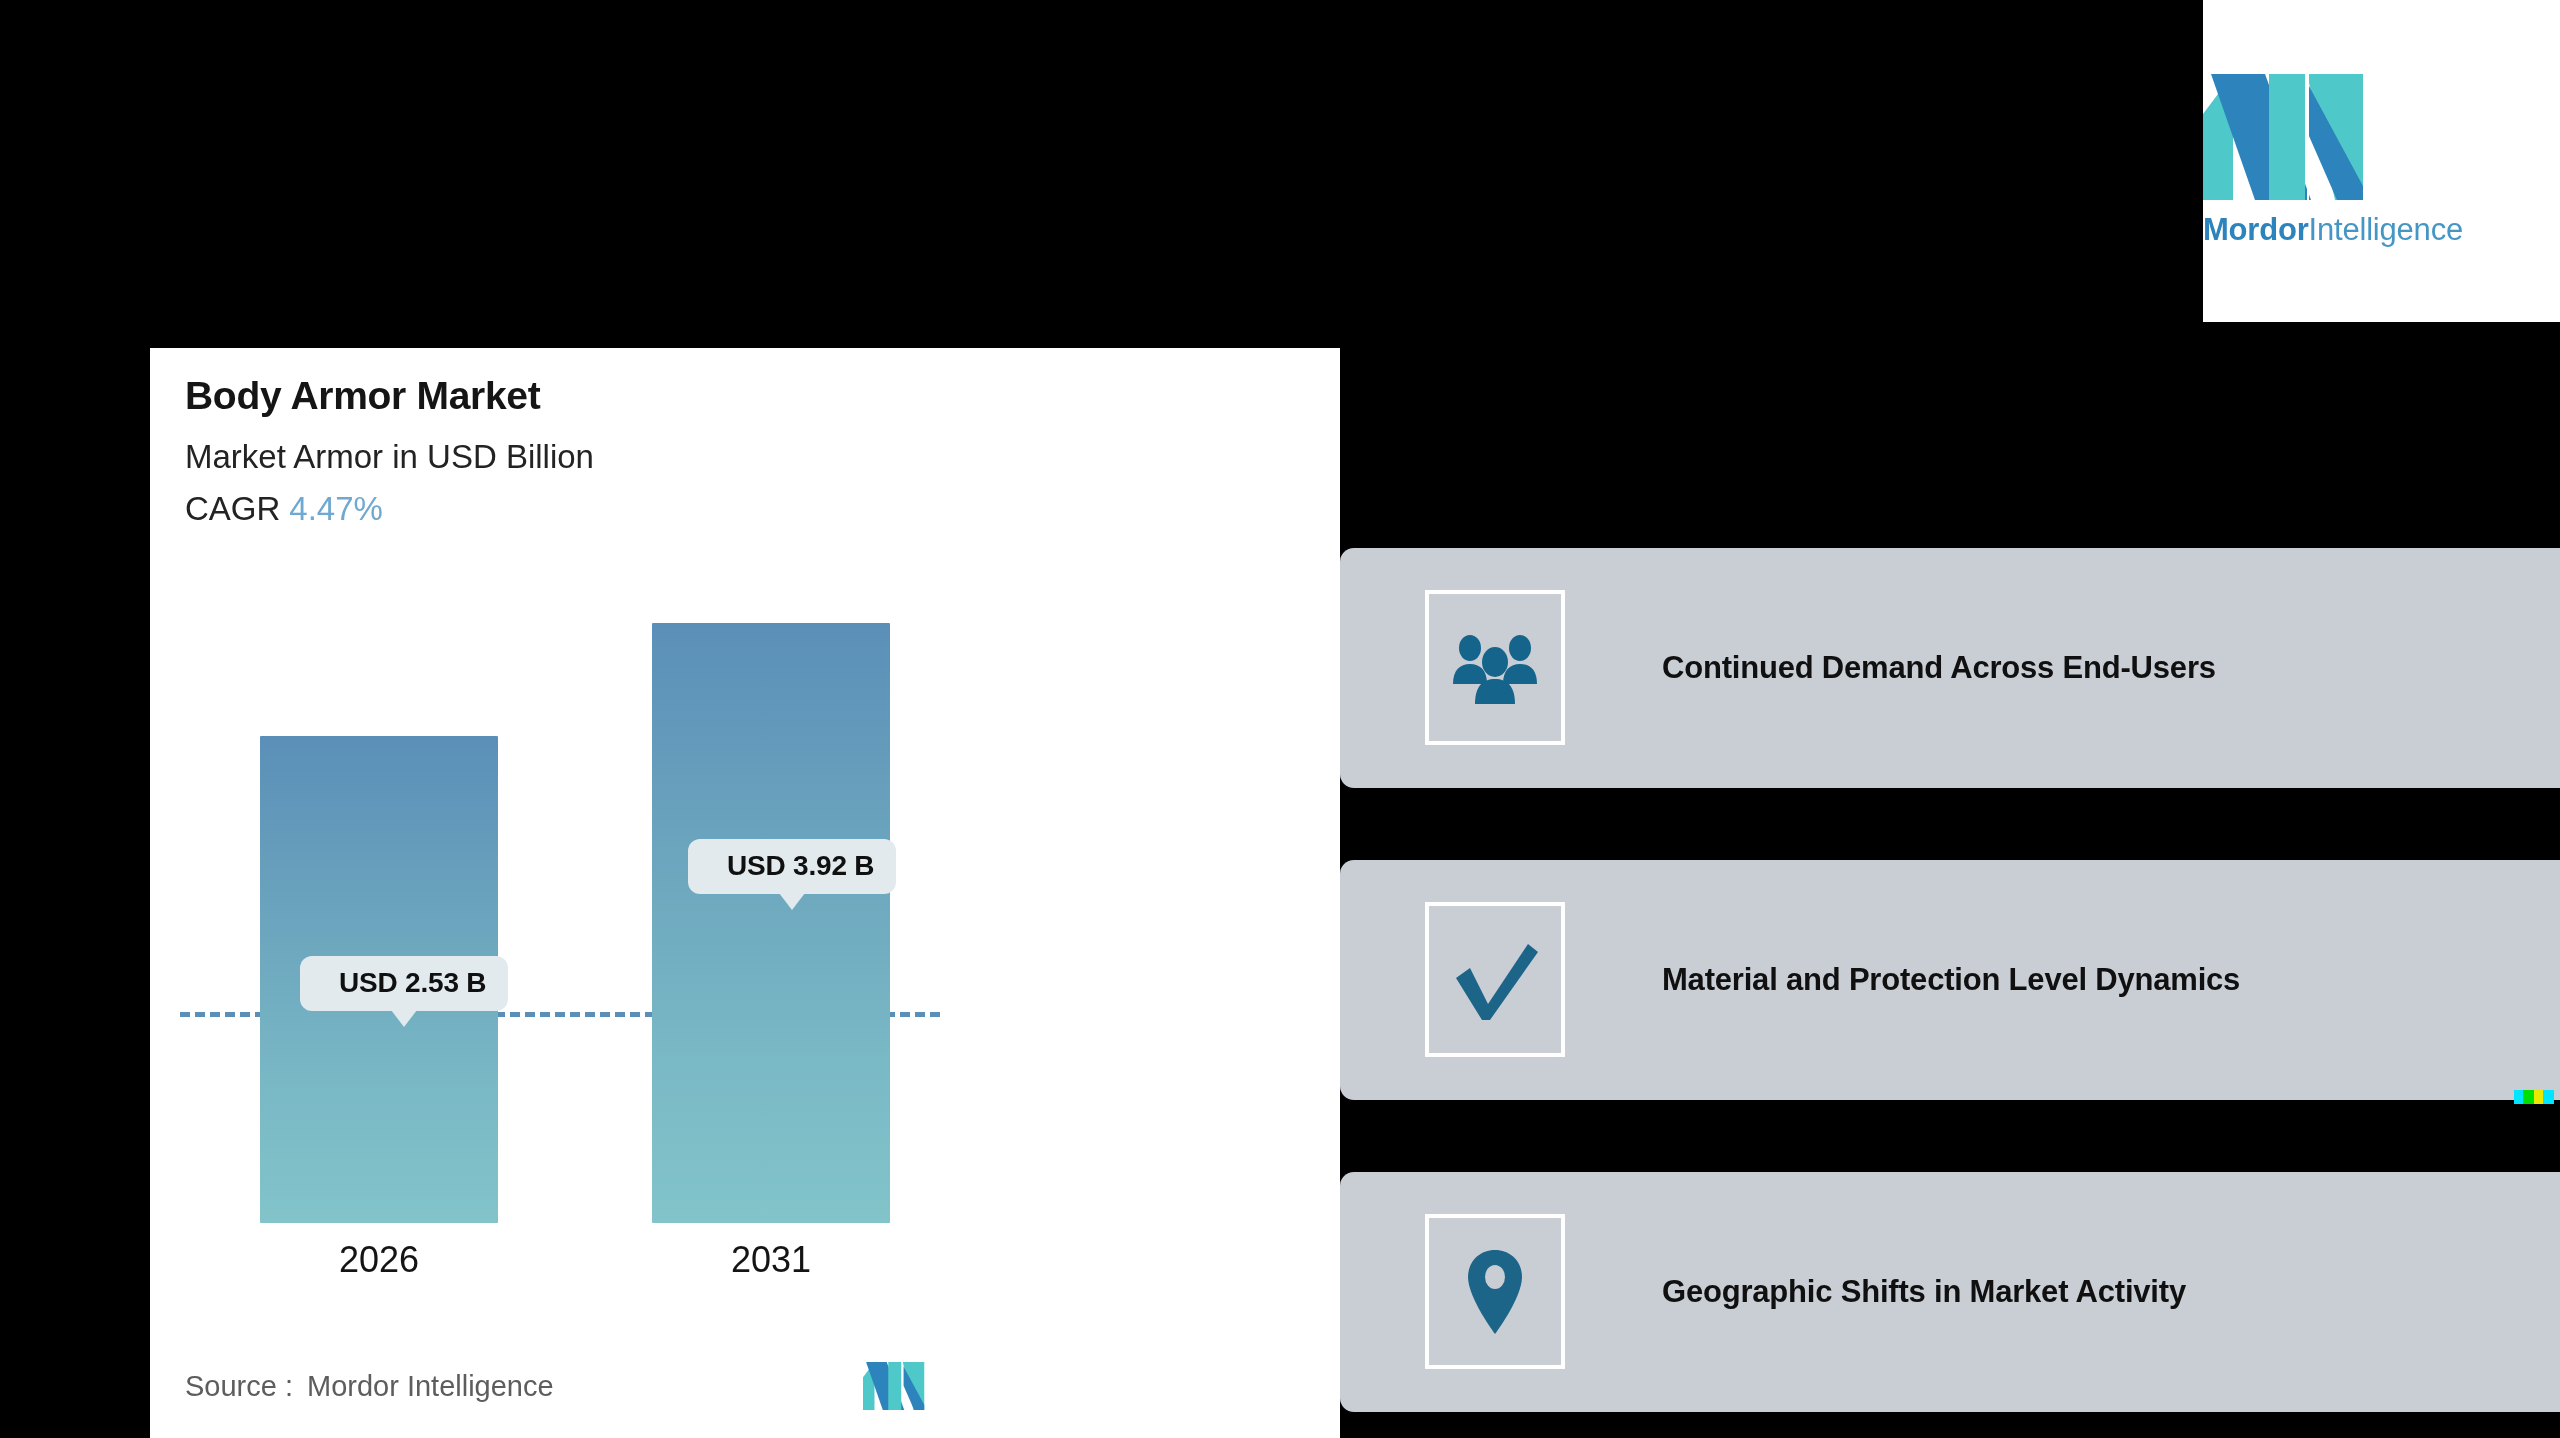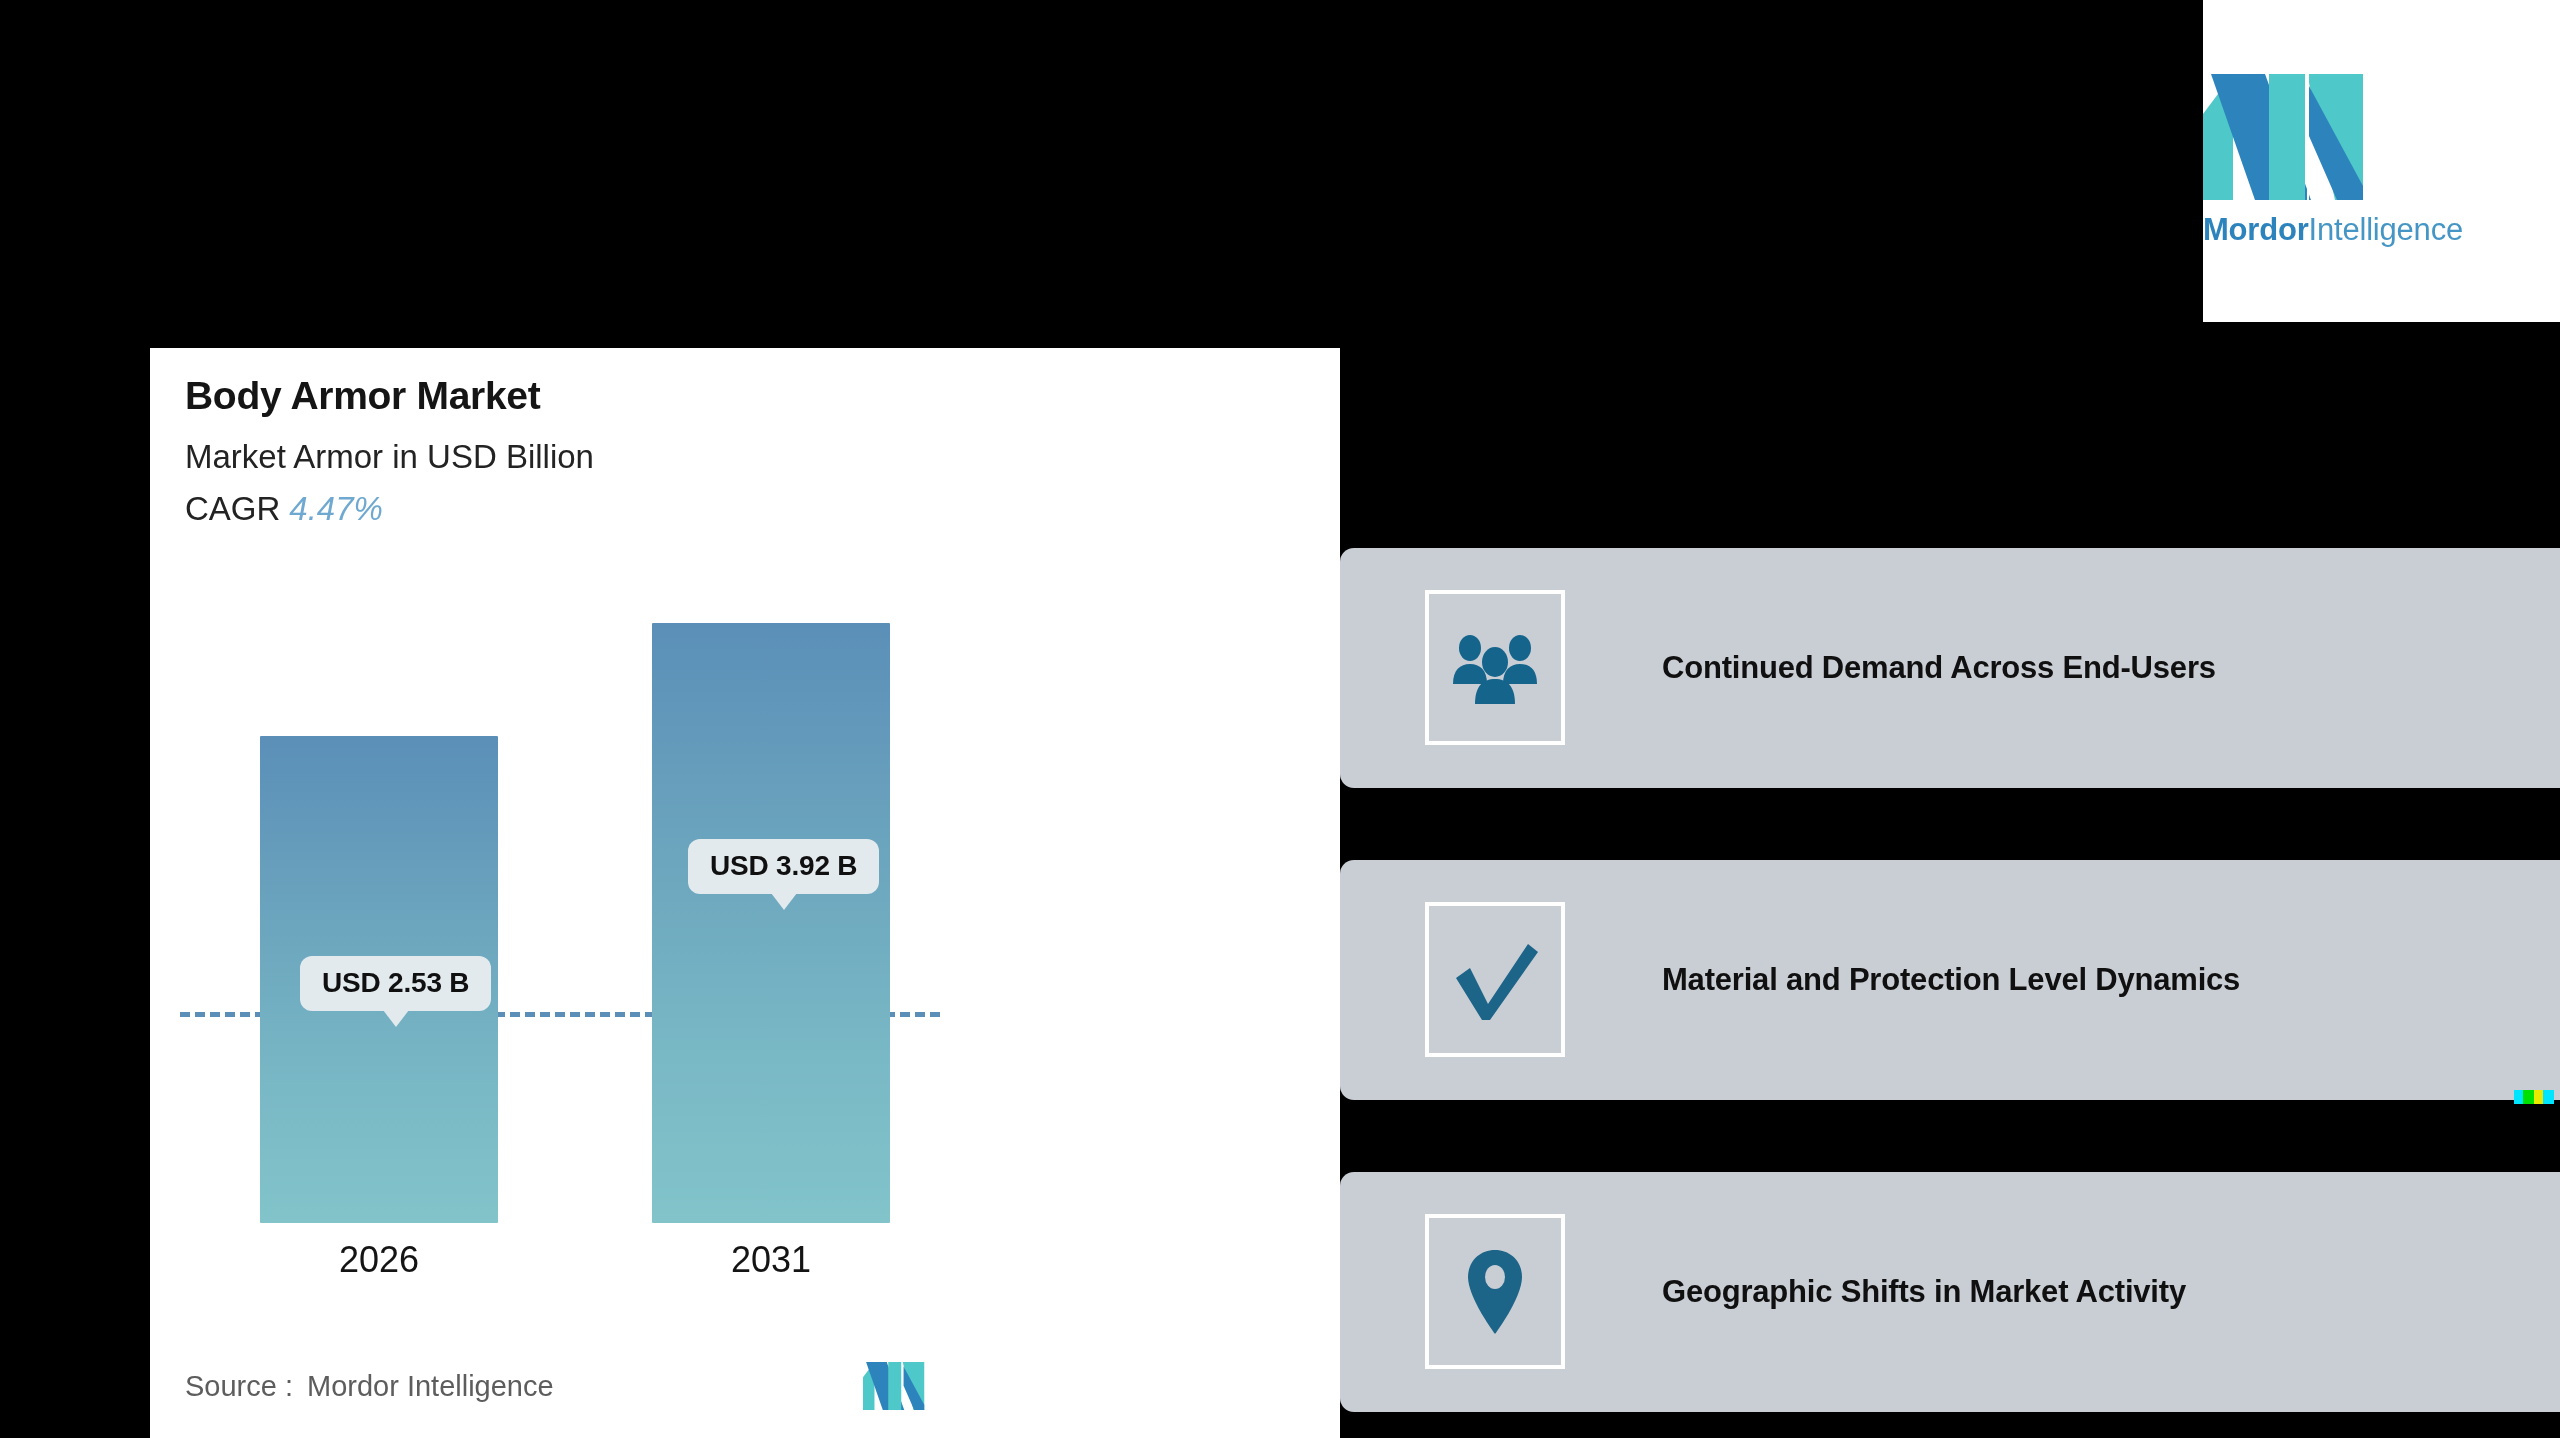--- a/index.html
+++ b/index.html
@@ -82,21 +82,20 @@
     left: 35px;
     top: 142px;
     font-size: 33px;
     font-weight: 400;
     color: #232323;
     white-space: nowrap;
   }
   .chart-cagr .cagr-value {
     color: #6fa8d0;
     margin-left: 9px;
-    font-style: italic;
   }
 
   
   .plot {
     position: absolute;
     left: 0px;
     top: 215px;
     width: 1190px;
     height: 790px;
   }
@@ -125,21 +124,21 @@
     left: 502px;
     width: 238px;
     height: 600px;
     background: linear-gradient(to bottom, #5b8fb8 0%, #6aa3bd 35%, #79b8c5 72%, #82c4ca 100%);
   }
 
   .callout {
     position: absolute;
     background: #e2eaee;
     border-radius: 12px;
-    padding: 11px 22px 12px 22px;
+    padding: 11px 22px 12px 39px;
     font-size: 28px;
     font-weight: 600;
     color: #101010;
     white-space: nowrap;
     letter-spacing: -0.2px;
   }
   .callout::after {
     content: "";
     position: absolute;
     left: 50%;

